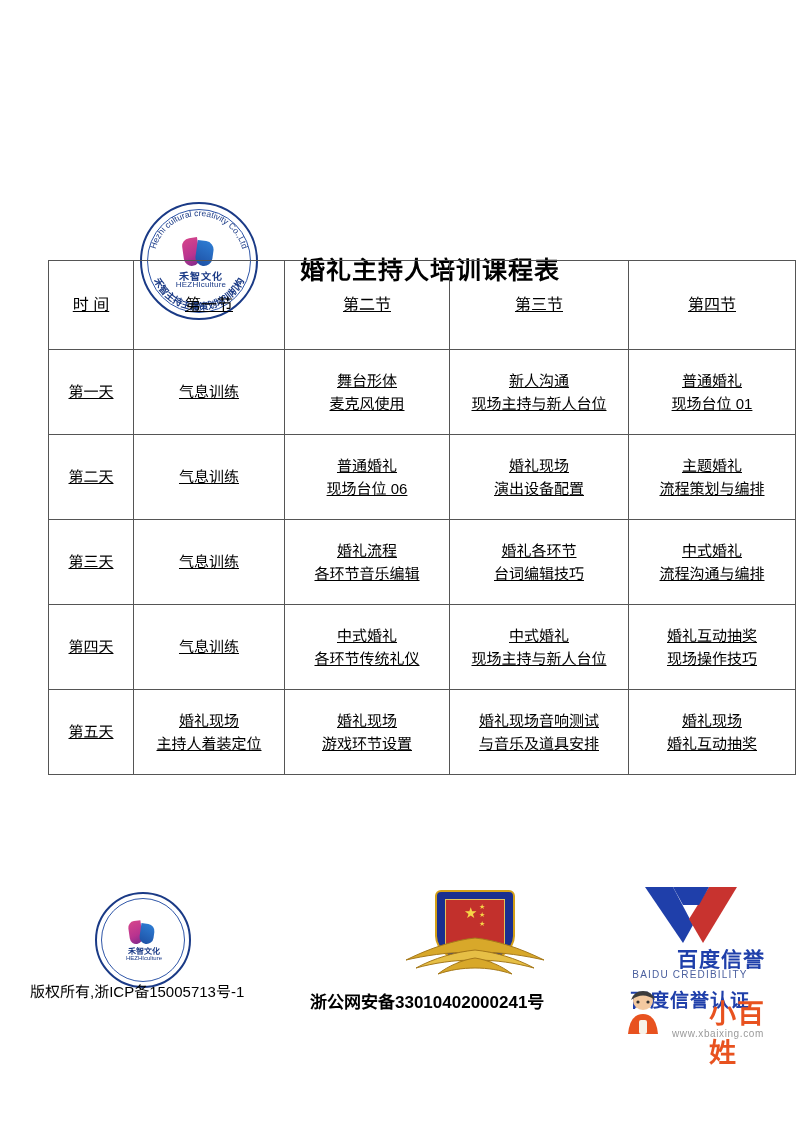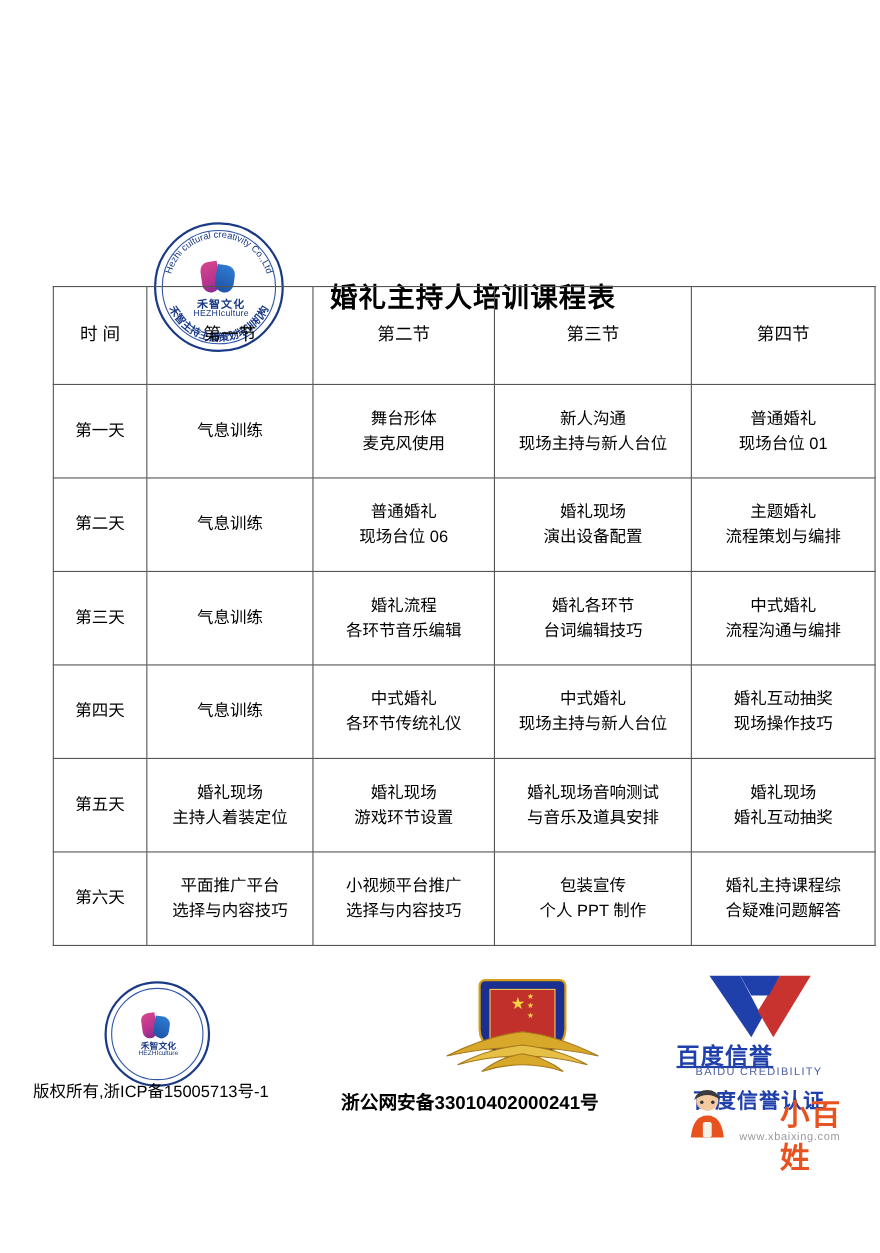--- a/index.html
+++ b/index.html
@@ -133,21 +133,21 @@
     font-size: 16px;
   }
   table.schedule tr.body td {
     height: 72px;
   }
   td.col-time { width: 80px; }
   td.col-s1 { width: 146px; }
   td.col-s2 { width: 160px; }
   td.col-s3 { width: 174px; }
   td.col-s4 { width: 162px; }
-  .cell-line { display: block; white-space: nowrap; }
+  .cell-line { display: block; white-space: nowrap; text-decoration: underline; }
 
   
   .footer {
     position: absolute;
     top: 880px;
     left: 0;
     width: 800px;
     height: 180px;
   }
 
@@ -293,26 +293,25 @@
     position: absolute;
     left: 28px;
     top: 0;
     width: 96px;
     height: 58px;
   }
   .baidu-badge .cn {
     position: absolute;
     left: 0; right: 0;
     top: 58px;
-    text-align: left;
+    text-align: right;
     font-size: 21px;
     font-weight: bold;
     color: #1f3faa;
     letter-spacing: 1px;
-    text-decoration: underline;
   }
   .baidu-badge .en {
     position: absolute;
     left: 0; right: 0;
     top: 84px;
     text-align: center;
     font-size: 10px;
     color: #4a5f9e;
     letter-spacing: 1.2px;
   }
@@ -514,41 +513,20 @@
         <td class="col-s3">
             <span class="cell-line">婚礼现场音响测试</span>
             <span class="cell-line">与音乐及道具安排</span>
           </td>
         <td class="col-s4">
             <span class="cell-line">婚礼现场</span>
             <span class="cell-line">婚礼互动抽奖</span>
           </td>
       </tr>
 
-      <tr class="body">
-        <td class="col-time">
-            <span class="cell-line">第六天</span>
-          </td>
-        <td class="col-s1">
-            <span class="cell-line">平面推广平台</span>
-            <span class="cell-line">选择与内容技巧</span>
-          </td>
-        <td class="col-s2">
-            <span class="cell-line">小视频平台推广</span>
-            <span class="cell-line">选择与内容技巧</span>
-          </td>
-        <td class="col-s3">
-            <span class="cell-line">包装宣传</span>
-            <span class="cell-line">个人 PPT 制作</span>
-          </td>
-        <td class="col-s4">
-            <span class="cell-line">婚礼主持课程综</span>
-            <span class="cell-line">合疑难问题解答</span>
-          </td>
-      </tr>
     </tbody>
   </table>
 </div>
 
 <div class="footer">
 
   <div class="footer-logo">
     <div class="ring-outer"></div>
     <div class="ring-inner"></div>
     <svg width="96" height="96" viewBox="0 0 96 96">

